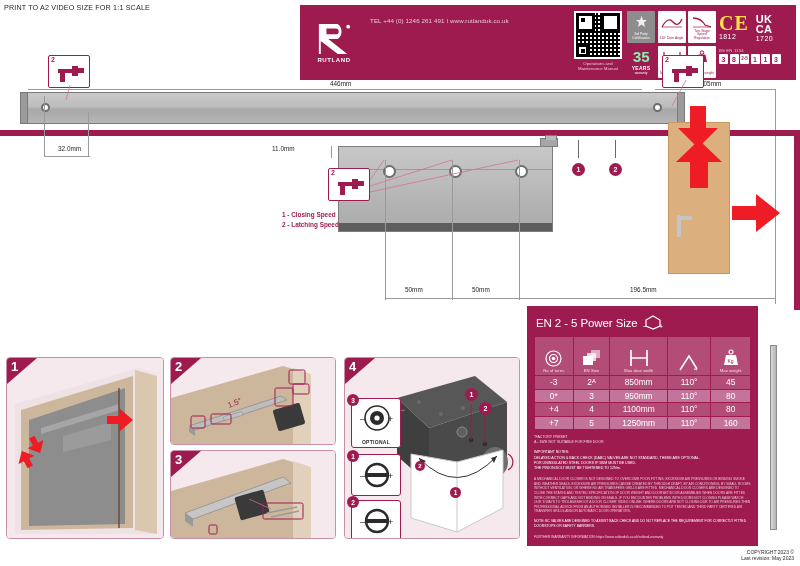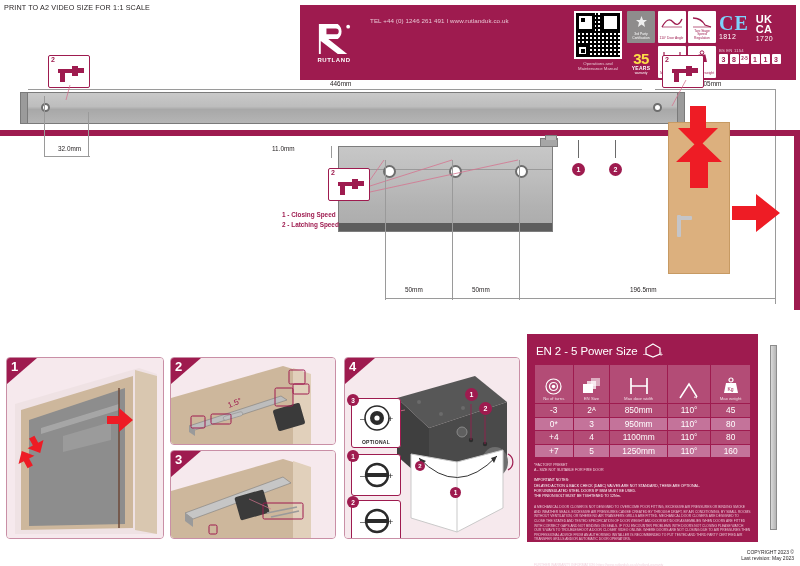--- a/index.html
+++ b/index.html
@@ -84,26 +84,26 @@
     justify-content:flex-start; padding-top:3px; overflow:hidden;
   }
   .badge.grey { background:#8e8c8c; }
   .badge.solid { background:#9e1b4f; }
   .badge-ico { height:16px; display:flex; align-items:center; justify-content:center; }
   .badge-cap {
     font-size:3.3px; color:#9e1b4f; text-align:center; line-height:1.15;
     padding:0 1px; position:absolute; bottom:2px; left:0; right:0;
   }
   .badge.grey .badge-cap, .badge.solid .badge-cap { color:#fff; }
-  .yrs-num { font-size:15px; font-weight:bold; color:#fde047; line-height:.95; letter-spacing:-.5px; }
+  .yrs-num { font-size:15px; font-weight:bold; color:#86efac; line-height:.95; letter-spacing:-.5px;font-family:Liberation Mono, monospace; }
   .yrs-txt { font-size:5px; font-weight:bold; color:#fff; letter-spacing:.3px; line-height:1; }
 
   .marks-block { width:72px; padding-top:3px; }
   .marks-row { display:flex; gap:7px; align-items:flex-start; }
-  .ce { color:#7dd3fc; font-family:"Liberation Serif", serif; font-size:20px;
+  .ce { color:#fde047; font-family:"Liberation Serif", serif; font-size:20px;
         font-weight:bold; line-height:.9; letter-spacing:1px; }
   .ukca { color:#fff; font-weight:bold; font-size:11px; line-height:.92; letter-spacing:.3px; }
   .mark-num { font-size:7px; color:#fff; letter-spacing:.4px; margin-top:1px; }
   .en-label { font-size:4.2px; color:#e7c4d2; margin-top:6px; letter-spacing:.2px; }
   .en-boxes { display:flex; gap:1.5px; margin-top:1px; }
   .en-box {
     width:9px; height:10px; background:#fff; color:#9e1b4f;
     font-size:7px; font-weight:bold; display:flex;
     align-items:center; justify-content:center; border-radius:1px;
   }
@@ -197,21 +197,21 @@
     position:absolute; left:0; top:0; width:30px; height:26px;
     background:#9e1b4f; color:#fff; font-size:13px; font-weight:bold;
     display:flex; align-items:flex-start; justify-content:flex-start;
     padding:1px 0 0 4px;
     clip-path:polygon(0 0,100% 0,0 100%);
   }
   .panel-num span { position:relative; z-index:2; }
 
   
   .spec {
-    position:absolute; left:527px; top:334px; width:231px; height:208px;
+    position:absolute; left:527px; top:306px; width:231px; height:240px;
     background:#9e1b4f; color:#fff; padding:6px 7px 0 7px;
   }
   .spec-title { font-size:11.5px; margin:2px 0 6px 2px; letter-spacing:-.1px; }
   .spec-table { width:100%; border-collapse:separate; border-spacing:1.5px; }
   .spec-table th {
     background:#b34c76; font-weight:normal; height:38px;
     vertical-align:bottom; padding-bottom:2px;
   }
   .spec-table td {
     background:#b34c76; text-align:center; font-size:8.4px;

